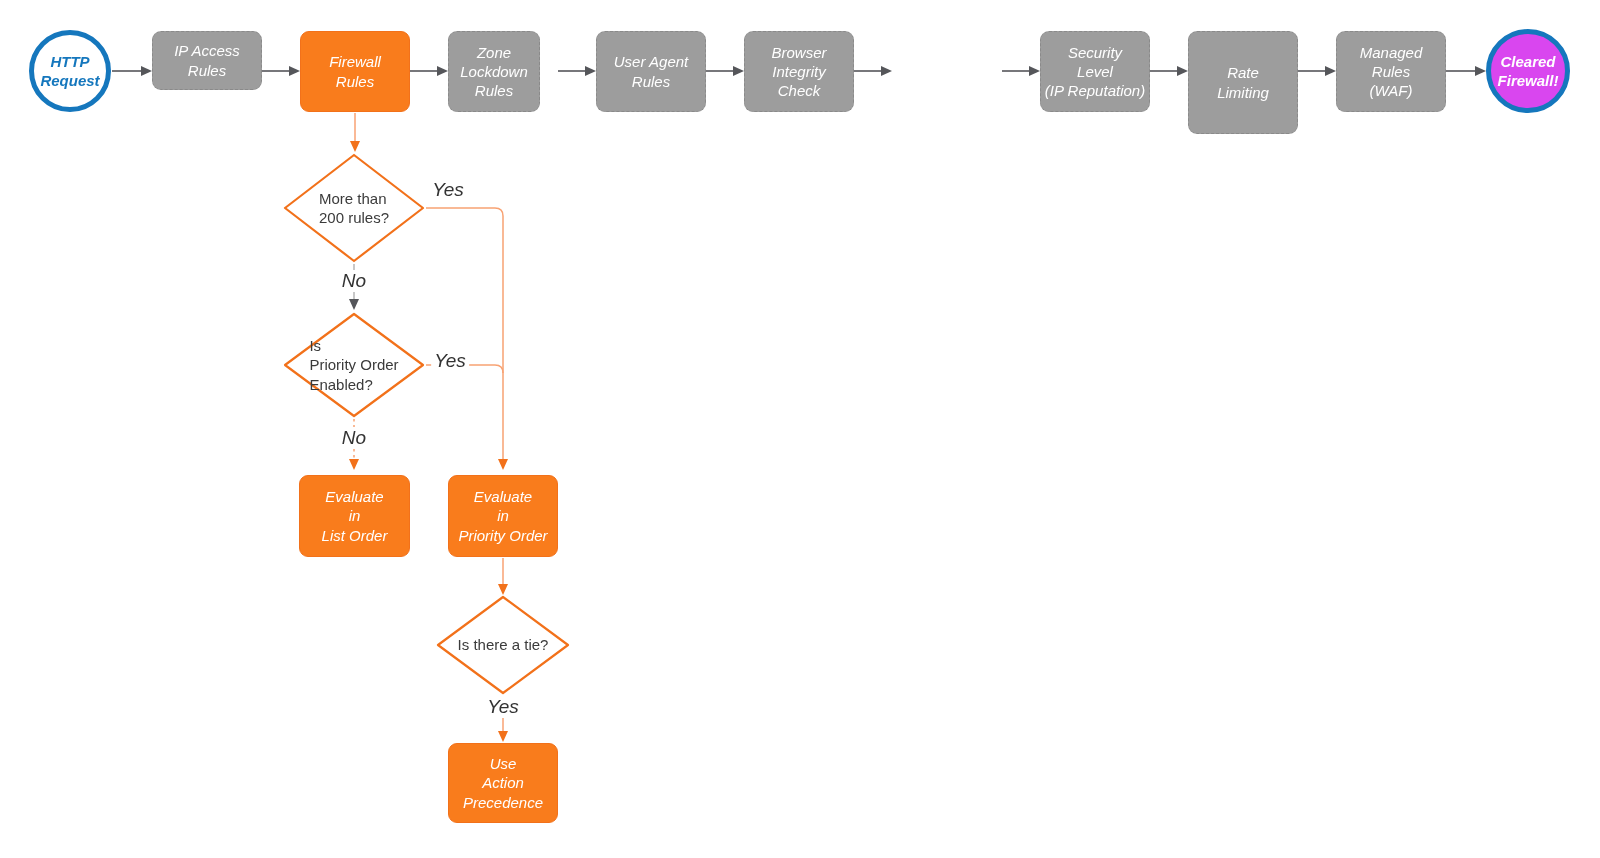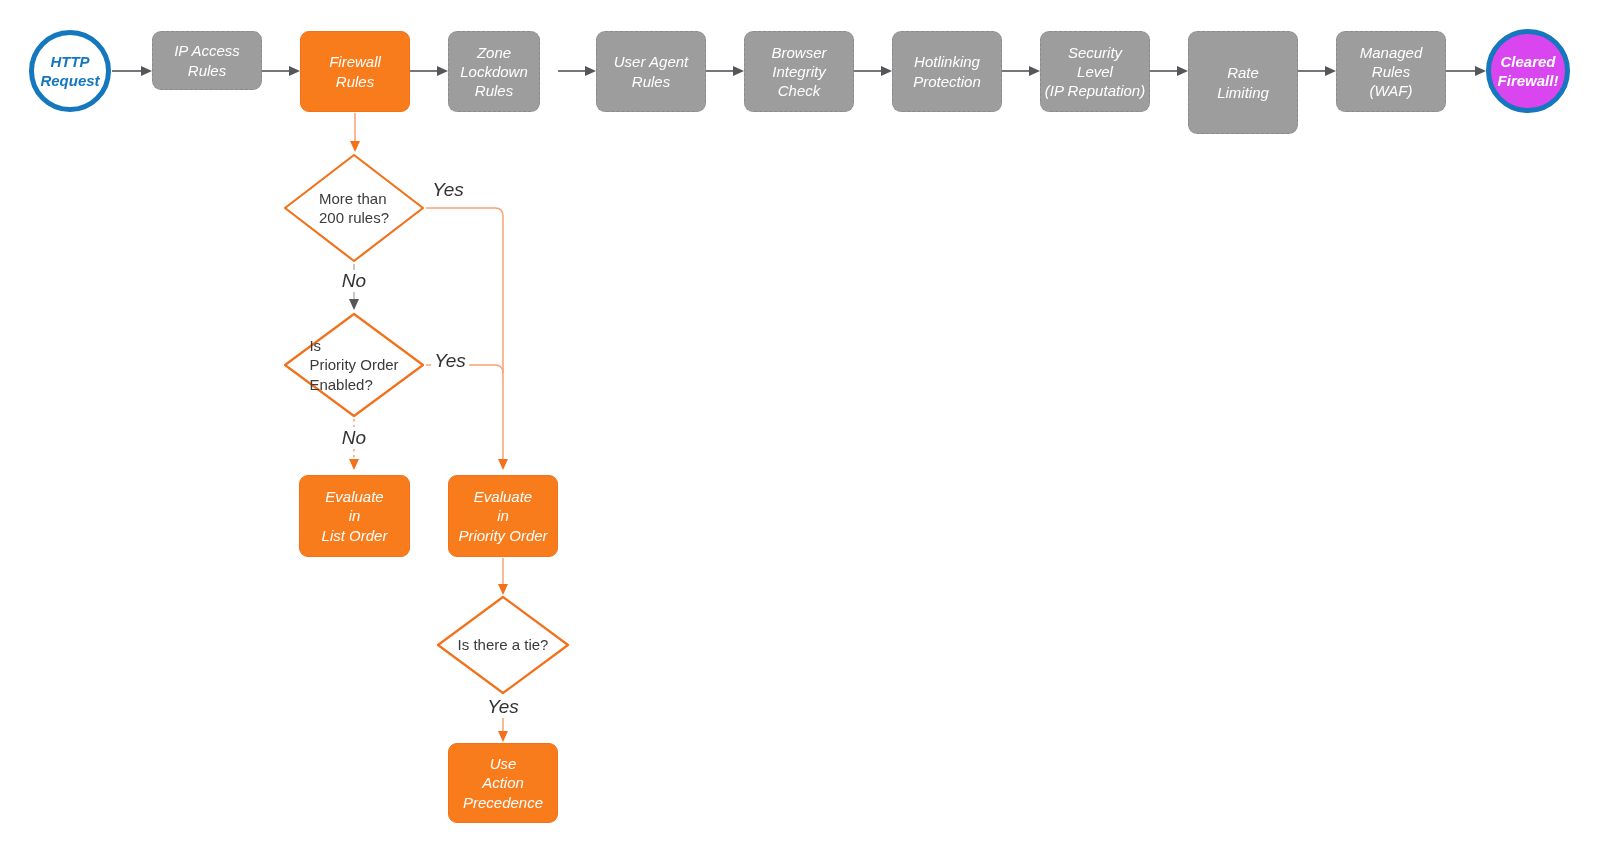--- a/index.html
+++ b/index.html
@@ -104,24 +104,20 @@
   </div>
   <div class="node process" style="left:596px; top:31px; width:110px; height:81px;">
     <div class="label">User Agent
 Rules</div>
   </div>
   <div class="node process" style="left:744px; top:31px; width:110px; height:81px;">
     <div class="label">Browser
 Integrity
 Check</div>
   </div>
-  <div class="node process" style="left:892px; top:31px; width:110px; height:81px;">
-    <div class="label">Hotlinking
-Protection</div>
-  </div>
   <div class="node process" style="left:1040px; top:31px; width:110px; height:81px;">
     <div class="label">Security
 Level
 (IP Reputation)</div>
   </div>
   <div class="node process" style="left:1188px; top:31px; width:110px; height:103px;">
     <div class="label">Rate
 Limiting</div>
   </div>
   <div class="node process" style="left:1336px; top:31px; width:110px; height:81px;">

